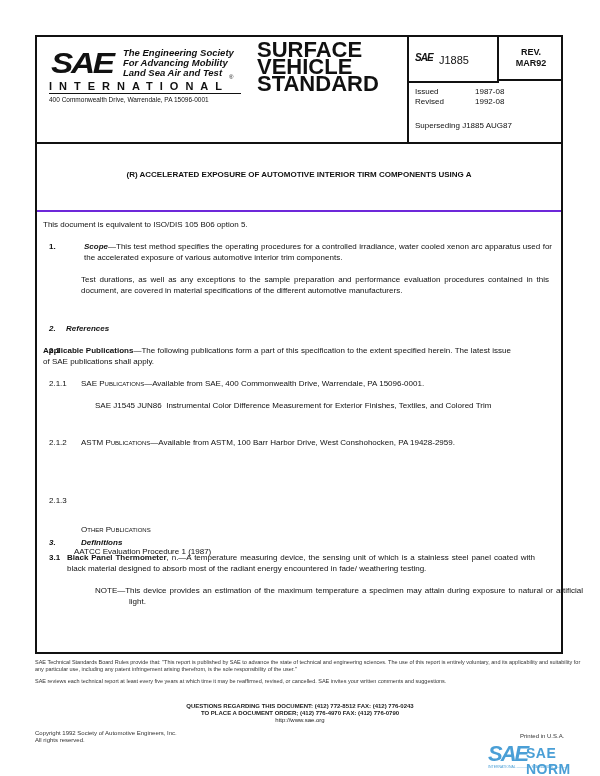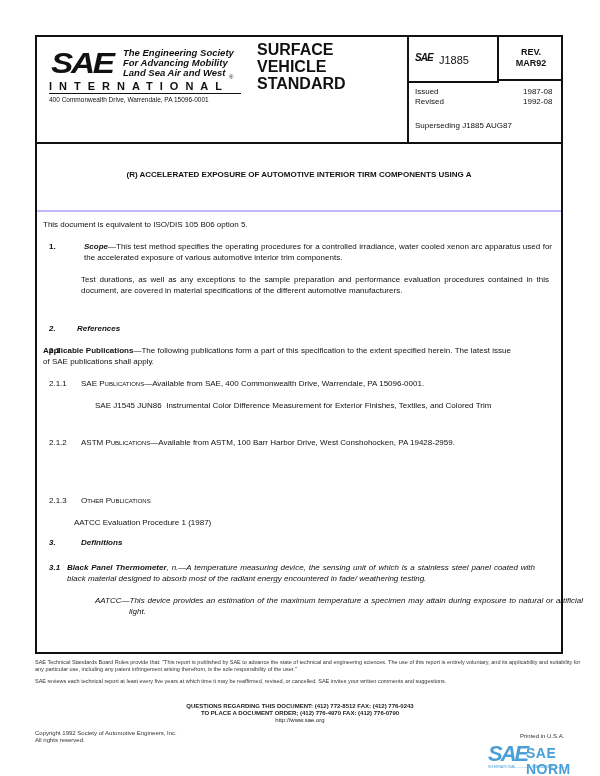--- a/index.html
+++ b/index.html
@@ -7,37 +7,37 @@
       font-family:"Liberation Sans", sans-serif; color:#111; }
     .frame { position:absolute; left:35px; top:35px; width:528px; height:619px; border:2px solid #111; box-sizing:border-box; }
     .hdr { position:absolute; left:0; top:0; width:524px; height:105px; border-bottom:2px solid #111; }
     .logo-block { position:absolute; left:0; top:0; width:216px; height:105px; }
     .sae-big { position:absolute; left:14px; top:10px; font-size:29px; font-weight:bold; font-style:italic; letter-spacing:-2px; transform:scaleX(1.15); transform-origin:left; }
     .society { position:absolute; left:86px; top:11px; font-size:9.5px; font-style:italic; font-weight:bold; line-height:10px; }
     .intl { position:absolute; left:12px; top:43px; font-size:11px; font-weight:bold; letter-spacing:7px; }
     .reg { font-size:6px; position:absolute; left:192px; top:37px; }
     .addr-line { position:absolute; left:12px; top:56px; width:192px; border-top:1px solid #111; }
     .addr { position:absolute; left:12px; top:59px; font-size:6.5px; }
-    .std-title { position:absolute; left:220px; top:4px; font-size:16px; font-weight:bold; line-height:17px; }
+    .std-title { position:absolute; left:220px; top:4px; font-size:22px; font-weight:bold; line-height:17px; }
     .rblock { position:absolute; left:370px; top:0; width:154px; height:105px; border-left:2px solid #111; }
     .j-cell { position:absolute; left:0; top:0; width:88px; height:44px; border-right:2px solid #111; border-bottom:2px solid #111; }
     .rev-cell { position:absolute; left:90px; top:0; width:64px; height:44px; border-bottom:2px solid #111; text-align:center; font-weight:bold; font-size:9px; line-height:11px; padding-top:10px; box-sizing:border-box; }
     .j-cell .sae-sm { position:absolute; left:6px; top:15px; font-weight:bold; font-style:italic; font-size:10px; letter-spacing:-1px; }
     .j-cell .jnum { position:absolute; left:30px; top:17px; font-size:11px; }
     .dates { position:absolute; left:6px; top:50px; font-size:8px; line-height:10px; }
-    .dates .row { display:flex;gap:48px; }
+    .dates .row { display:flex; }
     .dates .row span:first-child { width:60px; }
     .supers { position:absolute; left:6px; top:84px; font-size:8px; }
-    .title-row { position:absolute; left:0; top:105px; width:524px; height:70px; border-bottom:2px solid #c4b5fd; text-align:center; font-size:8px; font-weight:bold; line-height:12px; padding-top:27px; box-sizing:border-box; }
+    .title-row { position:absolute; left:0; top:105px; width:524px; height:70px; border-bottom:2px solid #6d28d9; text-align:center; font-size:8px; font-weight:bold; line-height:12px; padding-top:27px; box-sizing:border-box; }
     .body { position:absolute; left:6px; top:182px; width:512px; font-size:8px; line-height:11px; }
     .p { position:absolute; left:0; }
     .num { position:absolute; left:0; }
     .b { font-weight:bold; }
     .bi { font-weight:bold; font-style:italic; }
-    .sc { font-variant:small-caps; }
+    .sc { font-variant:small-caps;margin-top:29px; }
     .just { text-align:justify; }
     .footer { position:absolute; left:35px; top:659px; width:555px; font-size:5.5px; line-height:7px; color:#333; }
     .contact { position:absolute; left:0; top:703px; width:600px; text-align:center; font-size:6px; line-height:7px; font-weight:bold; color:#222; }
     .contact .url { font-weight:normal; }
     .copyright { position:absolute; left:35px; top:730px; font-size:6px; line-height:7px; color:#333; }
     .printed { position:absolute; left:520px; top:733px; font-size:6px; color:#333; }
     .wm { position:absolute; left:488px; top:741px; width:110px; height:30px; }
     .wm .s { position:absolute; left:0; top:0; font-size:22px; font-weight:bold; font-style:italic; color:#4a9fd6; letter-spacing:-2px; }
     .wm .n { position:absolute; left:38px; top:4px; font-size:14px; font-weight:bold; color:#4a9fd6; letter-spacing:0.5px; }
     .wm .sub { position:absolute; left:0; top:24px; font-size:3.5px; color:#4a9fd6; }
@@ -45,21 +45,21 @@
 </head>
 <body>
 
 <div class="frame">
   <div class="hdr">
     <div class="logo-block">
       <div class="sae-big">SAE</div>
       <div class="society">
         <div>The Engineering Society</div>
         <div>For Advancing Mobility</div>
-        <div>Land Sea Air and West</div>
+        <div>Land Sea Air and Test</div>
       </div>
       <div class="intl">INTERNATIONAL</div>
       <span class="reg">®</span>
       <div class="addr-line"></div>
       <div class="addr">400 Commonwealth Drive, Warrendale, PA 15096-0001</div>
     </div>
     <div class="std-title">
       <div>SURFACE</div>
       <div>VEHICLE</div>
       <div>STANDARD</div>
@@ -95,21 +95,21 @@
     <div class="p" style="top:0;">This document is equivalent to ISO/DIS 105 B06 option 5.</div>
 
     <div class="p" style="top:22px; width:512px;">
       <span class="num b" style="left:6px;">1.</span>
       <div class="just" style="margin-left:41px; width:468px;"><span class="bi">Scope</span><span>—This test method specifies the operating procedures for a controlled irradiance, water cooled xenon arc apparatus used for the accelerated exposure of various automotive interior trim components.</span></div>
       <div class="just" style="margin-left:38px; width:468px; margin-top:11px;">Test durations, as well as any exceptions to the sample preparation and performance evaluation procedures contained in this document, are covered in material specifications of the different automotive manufacturers.</div>
     </div>
 
     <div class="p" style="top:104px;">
       <span class="num bi" style="left:6px;">2.</span>
-      <span class="bi" style="margin-left:34px;">References</span>
+      <span class="bi" style="margin-left:23px;">References</span>
     </div>
 
     <div class="p" style="top:126px; width:512px;">
       <span class="num b" style="left:6px;">2.1</span>
       <div class="just" style="width:468px;"><span class="b">Applicable Publications</span><span>—The following publications form a part of this specification to the extent specified herein. The latest issue of SAE publications shall apply.</span></div>
     </div>
 
     <div class="p" style="top:159px; width:512px;">
       <span class="num" style="left:6px;">2.1.1</span>
       <div style="margin-left:38px;"><span class="sc">SAE Publications</span><span>—Available from SAE, 400 Commonwealth Drive, Warrendale, PA 15096-0001.</span></div>
@@ -125,24 +125,24 @@
       <span class="num" style="left:6px;">2.1.3</span>
       <div class="sc" style="margin-left:38px;">Other Publications</div>
       <div style="margin-left:31px; margin-top:11px;">AATCC Evaluation Procedure 1 (1987)</div>
     </div>
 
     <div class="p" style="top:318px;">
       <span class="num bi" style="left:6px;">3.</span>
       <span class="bi" style="margin-left:38px;">Definitions</span>
     </div>
 
-    <div class="p" style="top:343px; width:512px;font-style:italic;">
+    <div class="p" style="top:333px; width:512px;">
       <span class="num b" style="left:6px;">3.1</span>
       <div class="just" style="margin-left:24px; width:468px;"><span class="b">Black Panel Thermometer</span><span>, n.</span><span>—A temperature measuring device, the sensing unit of which is a stainless steel panel coated with black material designed to absorb most of the radiant energy encountered in fade/ weathering testing.</span></div>
-      <div class="just" style="margin-left:52px; width:454px; margin-top:11px; padding-left:34px; text-indent:-34px;"><span>AATCC</span><span>—This device provides an estimation of the maximum temperature a specimen may attain during exposure to natural or artificial light.</span></div>
+      <div class="just" style="margin-left:52px; width:454px; margin-top:11px; padding-left:34px; text-indent:-34px;"><span>NOTE</span><span>—This device provides an estimation of the maximum temperature a specimen may attain during exposure to natural or artificial light.</span></div>
     </div>
   </div>
 </div>
 
 <div class="footer">
   <div>SAE Technical Standards Board Rules provide that: "This report is published by SAE to advance the state of technical and engineering sciences. The use of this report is entirely voluntary, and its applicability and suitability for any particular use, including any patent infringement arising therefrom, is the sole responsibility of the user."</div>
   <div style="margin-top:5px;">SAE reviews each technical report at least every five years at which time it may be reaffirmed, revised, or cancelled. SAE invites your written comments and suggestions.</div>
 </div>
 
 <div class="contact">

